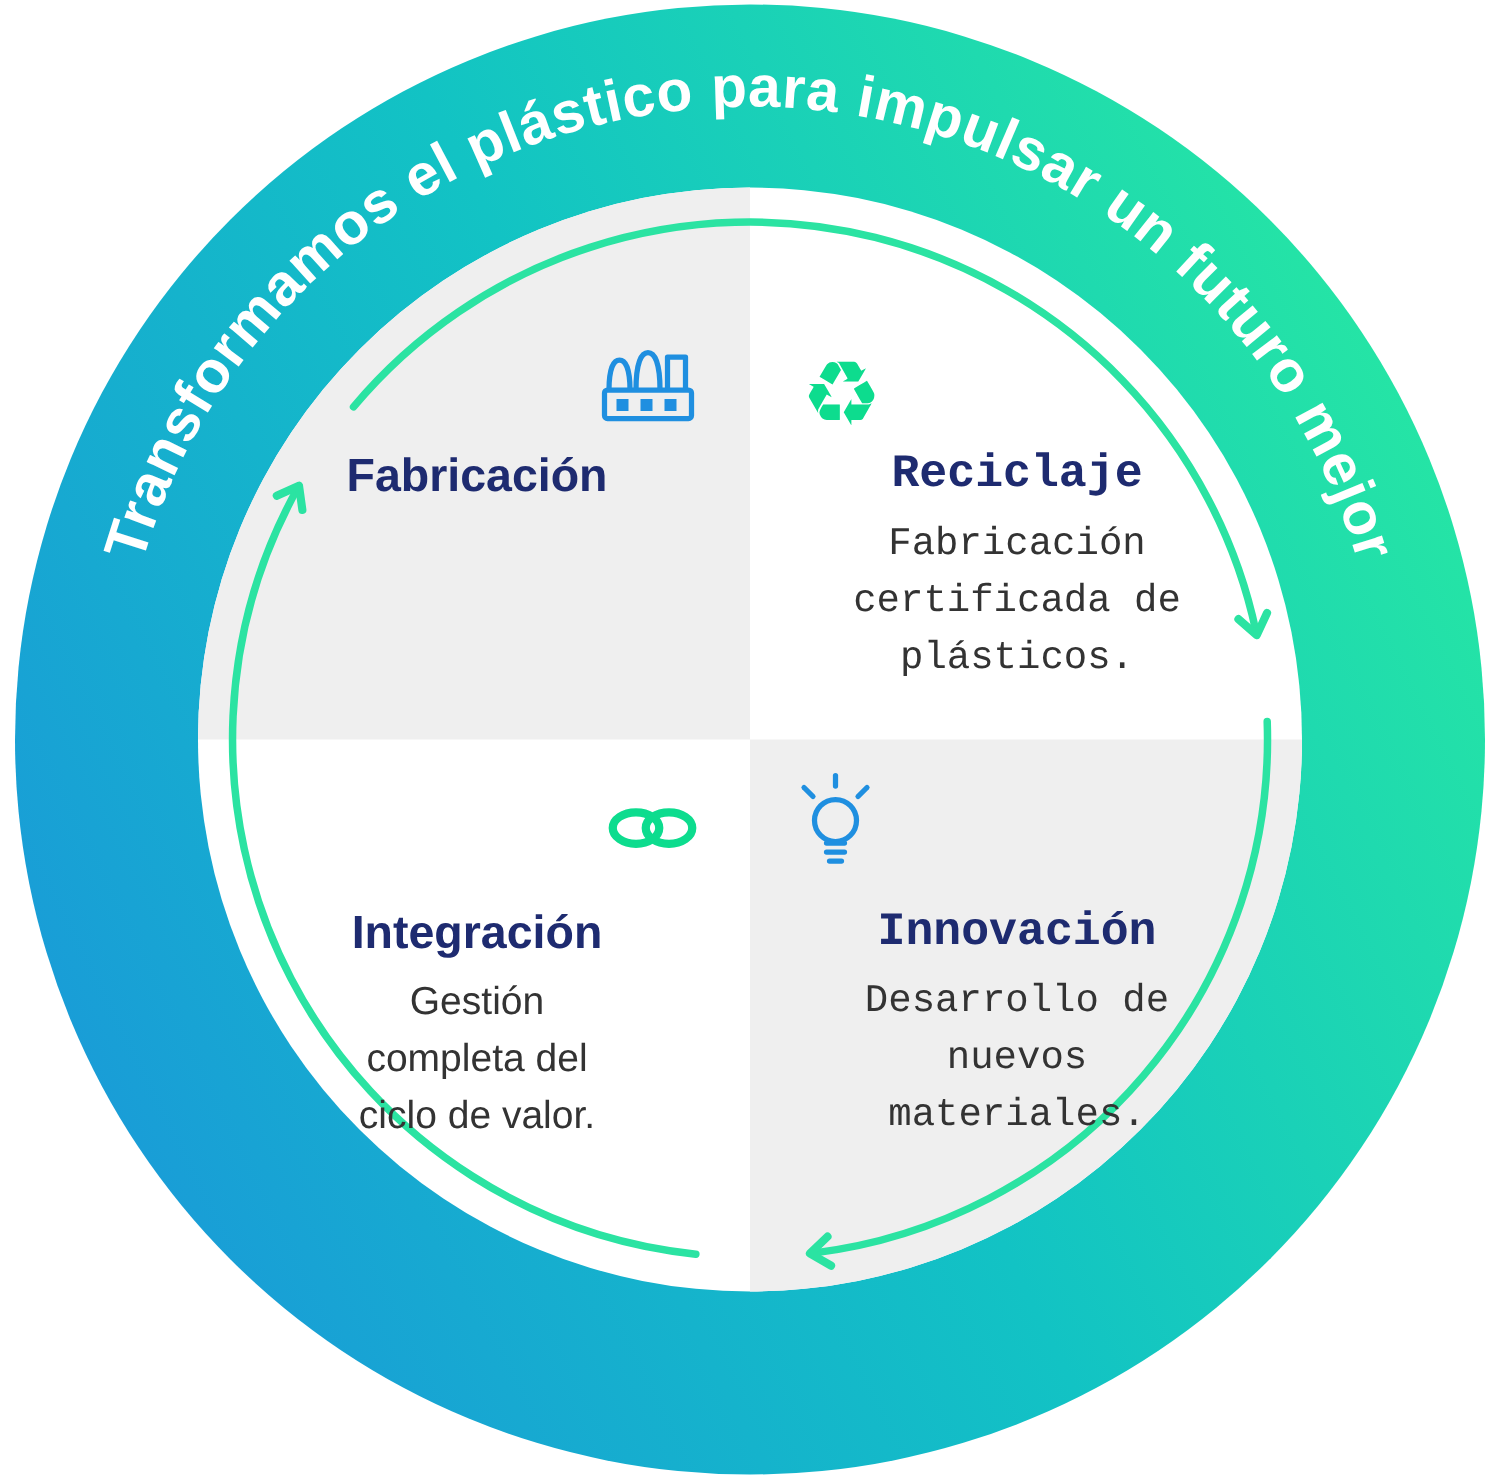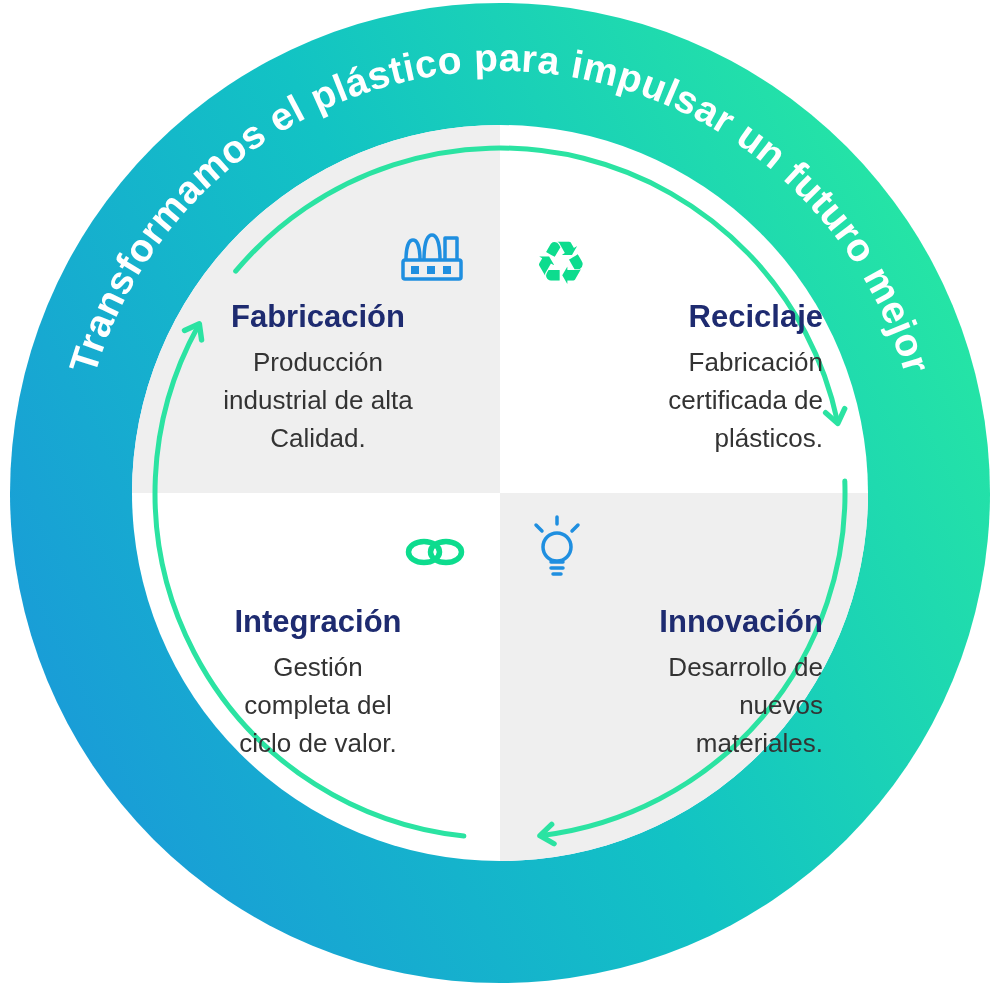--- a/index.html
+++ b/index.html
@@ -28,21 +28,21 @@
     margin:0 0 9px 0;
     line-height:1.15;
   }
   .quad .q-desc{
     font-size:26px;
     color:#333333;
     line-height:1.46;
     white-space:pre-line;
   }
   .q-right{ text-align:center; }
-  .q-left{ text-align:right; }
+  .q-left{ text-align:center;font-family:Liberation Mono, monospace; }
   .q-fabricacion{ top:299px; right:532px; width:300px; }
   .q-reciclaje{ top:299px; left:533px; width:290px; }
   .q-integracion{ top:604px; right:532px; width:300px; }
   .q-innovacion{ top:604px; left:533px; width:290px; }
 </style>
 </head>
 <body>
 
 <div class="stage">
 
@@ -103,23 +103,20 @@
       <path d="M -6 17 H 6"></path>
       <path d="M -4 23 H 4"></path>
       <path d="M 0 -27 V -34"></path>
       <path d="M -15 -20 L -21 -26"></path>
       <path d="M 15 -20 L 21 -26"></path>
     </g>
   </svg>
 
   <div class="quad q-fabricacion q-right">
     <div class="q-title">Fabricación</div>
-    <div class="q-desc">Producción
-industrial de alta
-Calidad.</div>
   </div>
 
   <div class="quad q-reciclaje q-left">
     <div class="q-title">Reciclaje</div>
     <div class="q-desc">Fabricación
 certificada de
 plásticos.</div>
   </div>
 
   <div class="quad q-integracion q-right">

